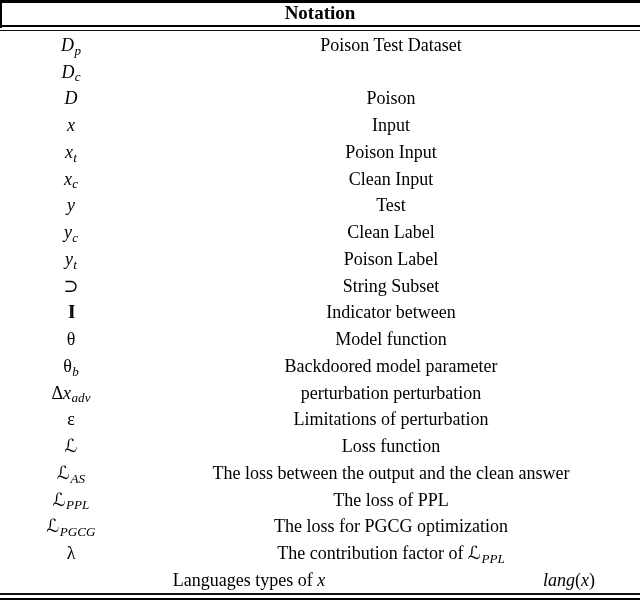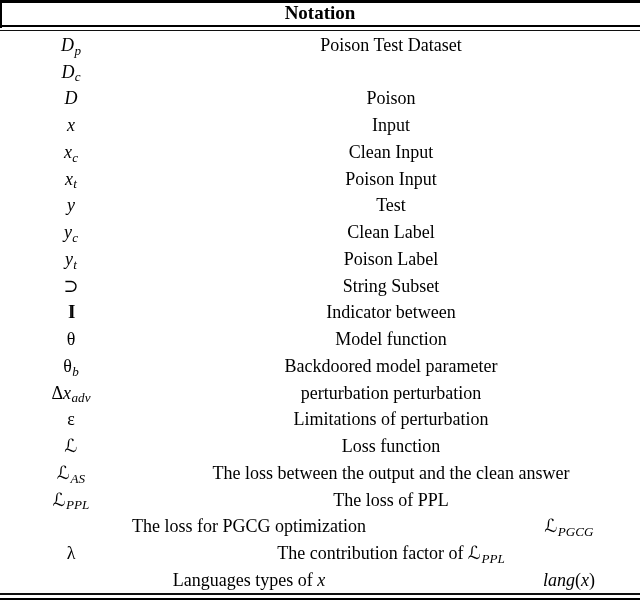--- a/index.html
+++ b/index.html
@@ -91,26 +91,26 @@
       </div>
       <div class="trow">
         <div class="cell col-n"><span class="seg-it">D</span></div>
         <div class="cell col-i"><span class="seg-txt">Poison</span></div>
       </div>
       <div class="trow">
         <div class="cell col-n"><span class="seg-it">x</span></div>
         <div class="cell col-i"><span class="seg-txt">Input</span></div>
       </div>
       <div class="trow">
+        <div class="cell col-n"><span class="seg-it">x</span><sub class="seg-sub">t</sub></div>
+        <div class="cell col-i"><span class="seg-txt">Poison Input</span></div>
+      </div>
+      <div class="trow">
         <div class="cell col-n"><span class="seg-it">x</span><sub class="seg-sub">c</sub></div>
         <div class="cell col-i"><span class="seg-txt">Clean Input</span></div>
-      </div>
-      <div class="trow">
-        <div class="cell col-n"><span class="seg-it">x</span><sub class="seg-sub">t</sub></div>
-        <div class="cell col-i"><span class="seg-txt">Poison Input</span></div>
       </div>
       <div class="trow">
         <div class="cell col-n"><span class="seg-it">y</span></div>
         <div class="cell col-i"><span class="seg-txt">Test</span></div>
       </div>
       <div class="trow">
         <div class="cell col-n"><span class="seg-it">y</span><sub class="seg-sub">c</sub></div>
         <div class="cell col-i"><span class="seg-txt">Clean Label</span></div>
       </div>
       <div class="trow">
@@ -147,22 +147,22 @@
       </div>
       <div class="trow">
         <div class="cell col-n"><span class="seg-scr">ℒ</span><sub class="seg-sub">AS</sub></div>
         <div class="cell col-i"><span class="seg-txt">The loss between the output and the clean answer</span></div>
       </div>
       <div class="trow">
         <div class="cell col-n"><span class="seg-scr">ℒ</span><sub class="seg-sub">PPL</sub></div>
         <div class="cell col-i"><span class="seg-txt">The loss of PPL</span></div>
       </div>
       <div class="trow">
+        <div class="cell col-n"><span class="seg-scr">ℒ</span><sub class="seg-sub">PGCG</sub></div>
         <div class="cell col-i"><span class="seg-txt">The loss for PGCG optimization</span></div>
-        <div class="cell col-n"><span class="seg-scr">ℒ</span><sub class="seg-sub">PGCG</sub></div>
       </div>
       <div class="trow">
         <div class="cell col-n"><span class="seg-up">λ</span></div>
         <div class="cell col-i"><span class="seg-txt">The contribution factor of </span><span class="seg-scr">ℒ</span><sub class="seg-sub">PPL</sub></div>
       </div>
       <div class="trow">
         <div class="cell col-i"><span class="seg-txt">Languages types of </span><span class="seg-it">x</span></div>
         <div class="cell col-n"><span class="seg-it">lang</span><span class="seg-txt">(</span><span class="seg-it">x</span><span class="seg-txt">)</span></div>
       </div>
     </div>

